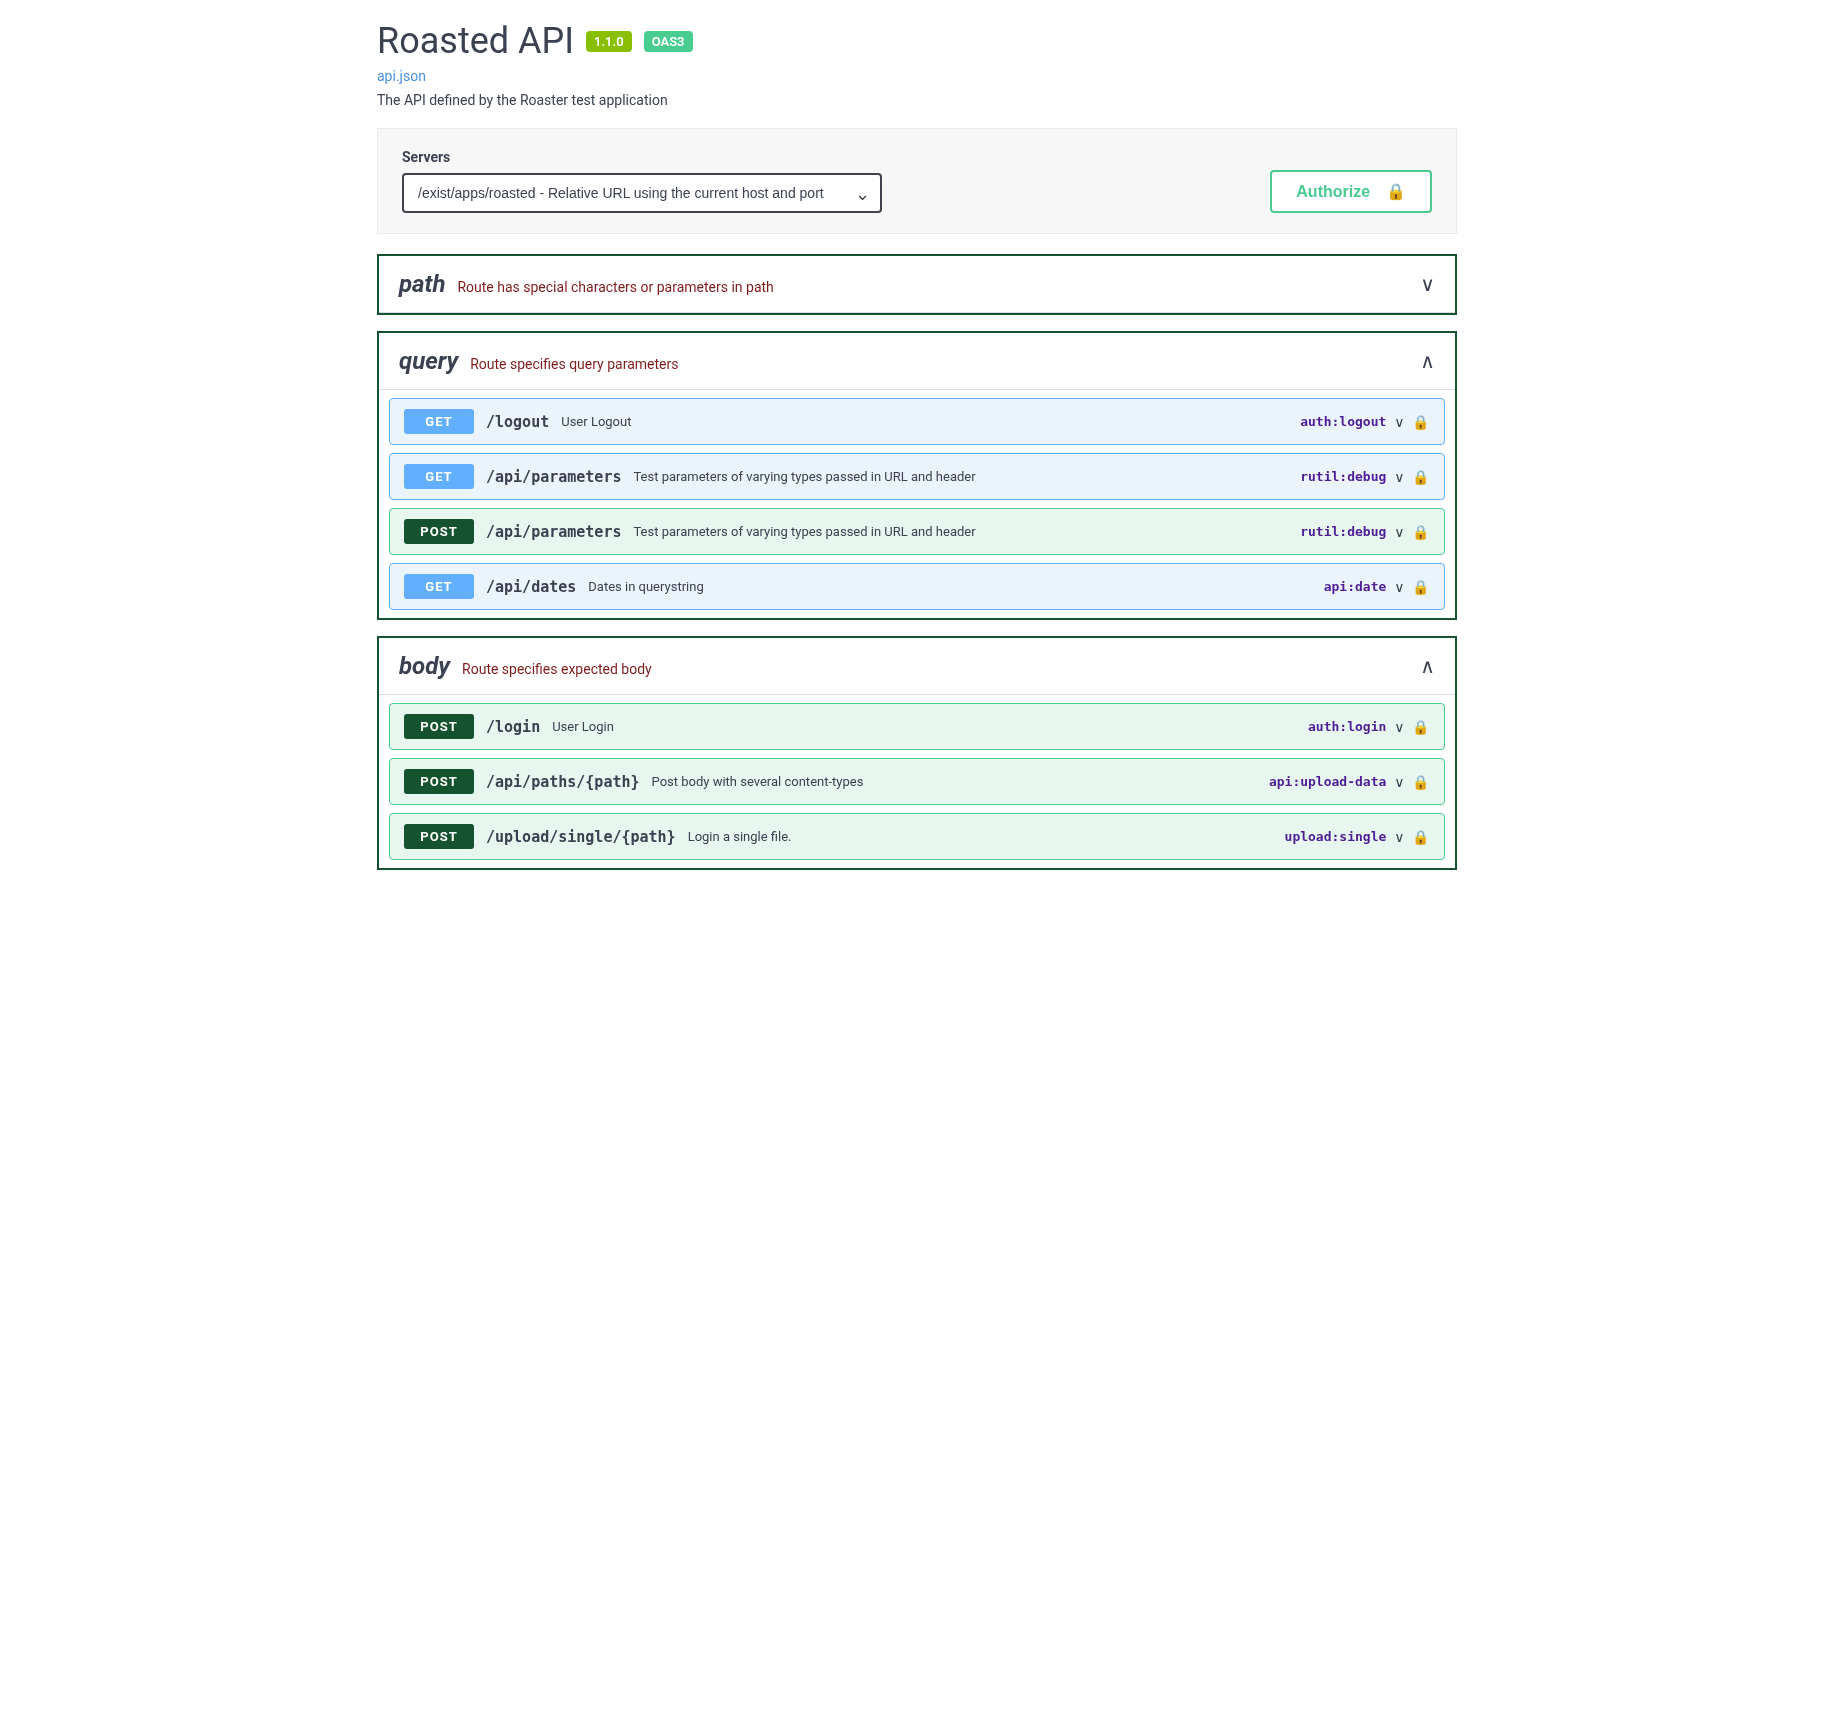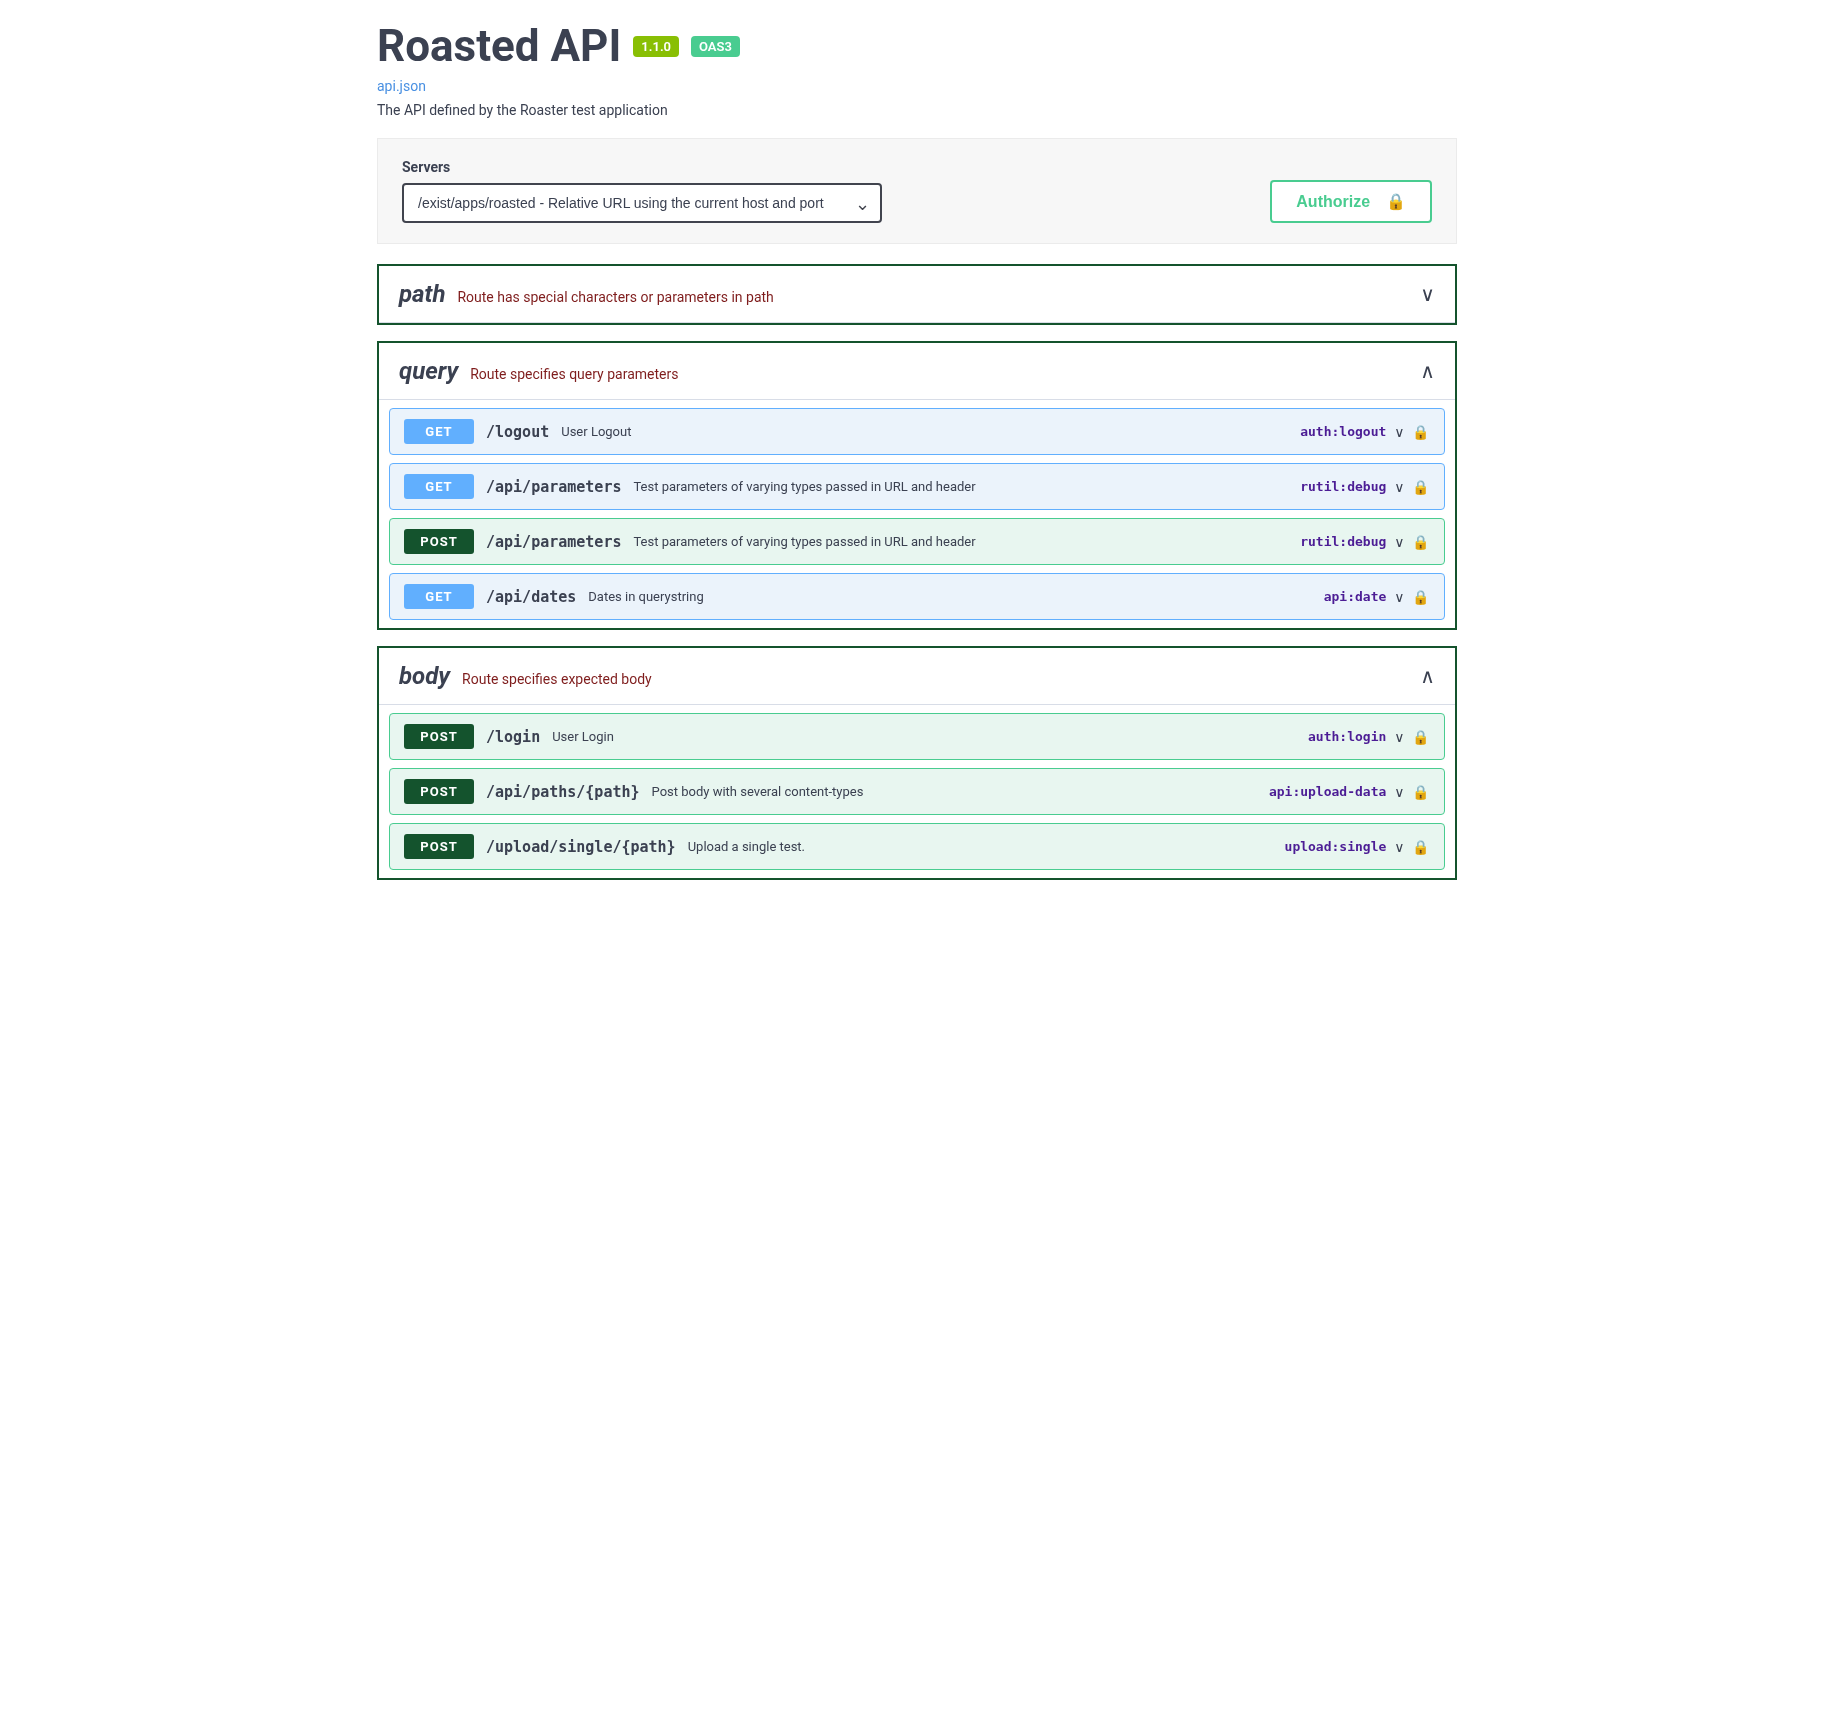--- a/index.html
+++ b/index.html
@@ -19,22 +19,22 @@
     .api-header {
       margin-bottom: 20px;
     }
     .api-title-row {
       display: flex;
       align-items: center;
       gap: 12px;
       margin-bottom: 6px;
     }
     .api-title {
-      font-size: 44px;
-      font-weight: 700;
+      font-size: 36px;
+      font-weight: 400;
       color: #3b4151;
     }
     .badge-version {
       background: #89bf04;
       color: #fff;
       font-size: 13px;
       font-weight: 600;
       padding: 3px 8px;
       border-radius: 4px;
     }
@@ -339,21 +339,21 @@
         <span class="endpoint-summary">Post body with several content-types</span>
         <div class="endpoint-right">
           <span class="endpoint-tag">api:upload-data</span>
           <span class="endpoint-chevron">∨</span>
           <span class="endpoint-lock">🔒</span>
         </div>
       </div>
           <div class="endpoint-row post">
         <span class="method-badge post">POST</span>
         <span class="endpoint-path">/upload/single/{path}</span>
-        <span class="endpoint-summary">Upload a single test.</span>
+        <span class="endpoint-summary">Login a single file.</span>
         <div class="endpoint-right">
           <span class="endpoint-tag">upload:single</span>
           <span class="endpoint-chevron">∨</span>
           <span class="endpoint-lock">🔒</span>
         </div>
       </div>
         </div>
       </div>
     </div>
 

